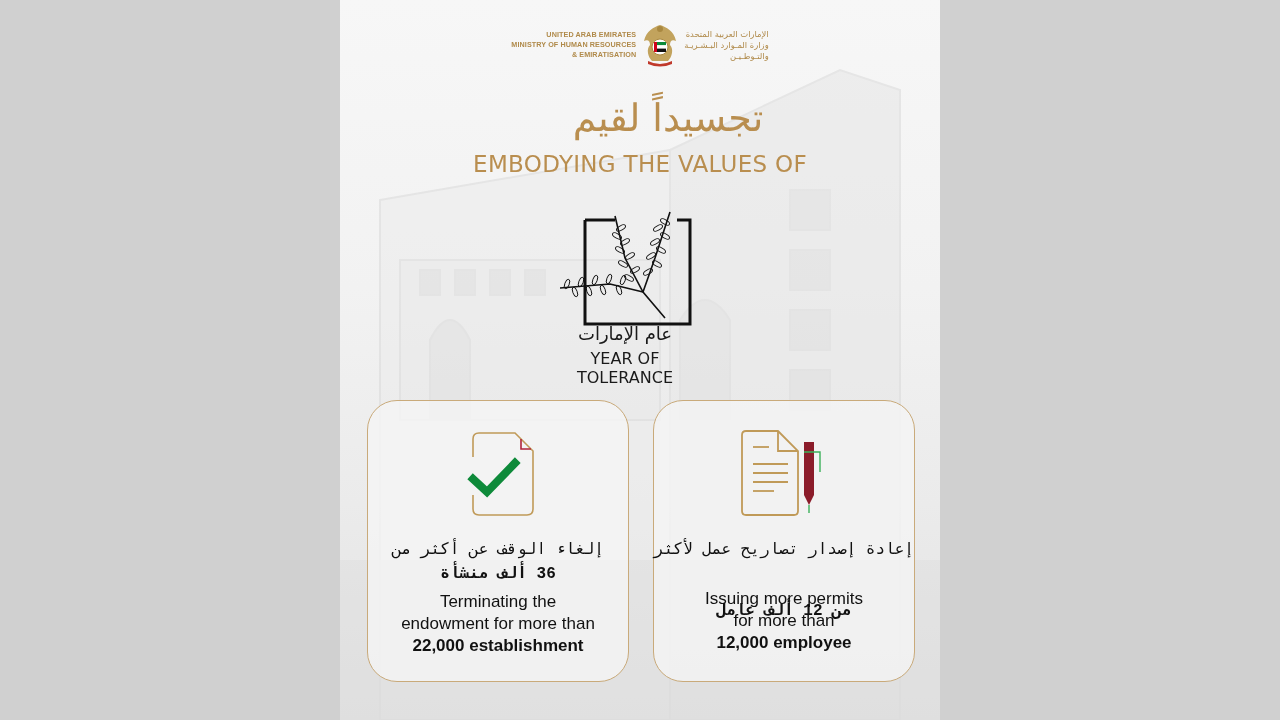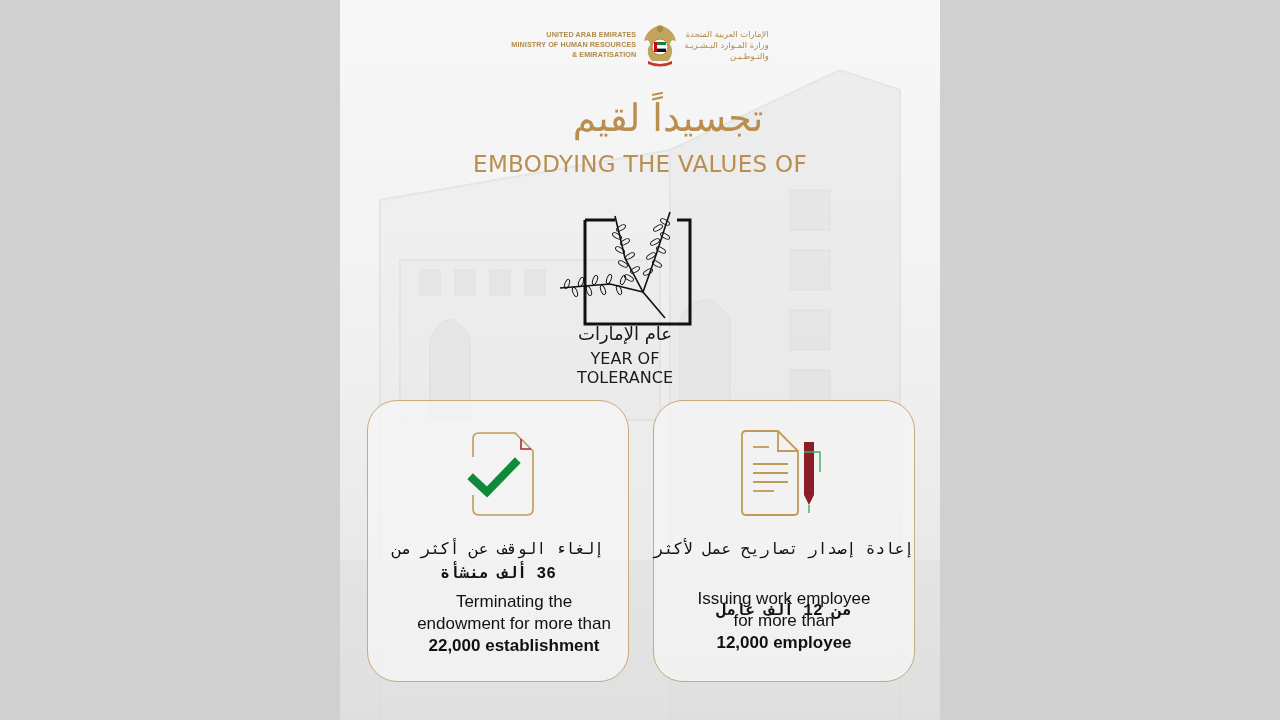--- a/index.html
+++ b/index.html
@@ -64,21 +64,21 @@
     }
     .card .ar1 { font-size: 16px; }
     .card .ar2 { font-size: 16px; font-weight: bold; }
     .card .en {
       position: absolute; left: 0; width: 100%; text-align: center;
       font-family: "Liberation Sans", sans-serif; color: #111; font-size: 17px; line-height: 22px;
     }
     .card .en-bold { font-weight: bold; }
     .left .ar1 { top: 138px; }
     .left .ar2 { top: 162px; }
-    .left .en { top: 190px; margin-left: 16px; }
+    .left .en { top: 190px; }
     .right .ar1 { top: 138px; }
     .right .ar2 { top: 160px; margin-top: 39px; }
     .right .en { top: 187px; }
   </style>
 </head>
 <body>
 
 <div class="poster">
 
   <svg class="bg-building" width="600" height="720" viewBox="0 0 600 720">
@@ -195,19 +195,19 @@
         <line x1="19" y1="53" x2="54" y2="53" stroke="#c09a58" stroke-width="1.8"></line>
         <line x1="19" y1="62" x2="40" y2="62" stroke="#c09a58" stroke-width="1.8"></line>
         <path d="M70,13 L80,13 L80,66 L75,76 L70,66 Z" fill="#8b1c2a"></path>
         <line x1="75" y1="76" x2="75" y2="84" stroke="#3cb15a" stroke-width="1.4"></line>
         <path d="M70,23 L86,23 L86,43" fill="none" stroke="#3cb15a" stroke-width="1.4"></path>
       </svg>
     </div>
     <div class="ar1">إعادة إصدار تصاريح عمل لأكثر</div>
     <div class="ar2">من 12 ألف عامل</div>
     <div class="en">
-      <div>Issuing work employee</div>
+      <div>Issuing more permits</div>
       <div>for more than</div>
       <div class="en-bold">12,000 employee</div>
     </div>
   </div>
 
 </div>
 
 </body></html>

